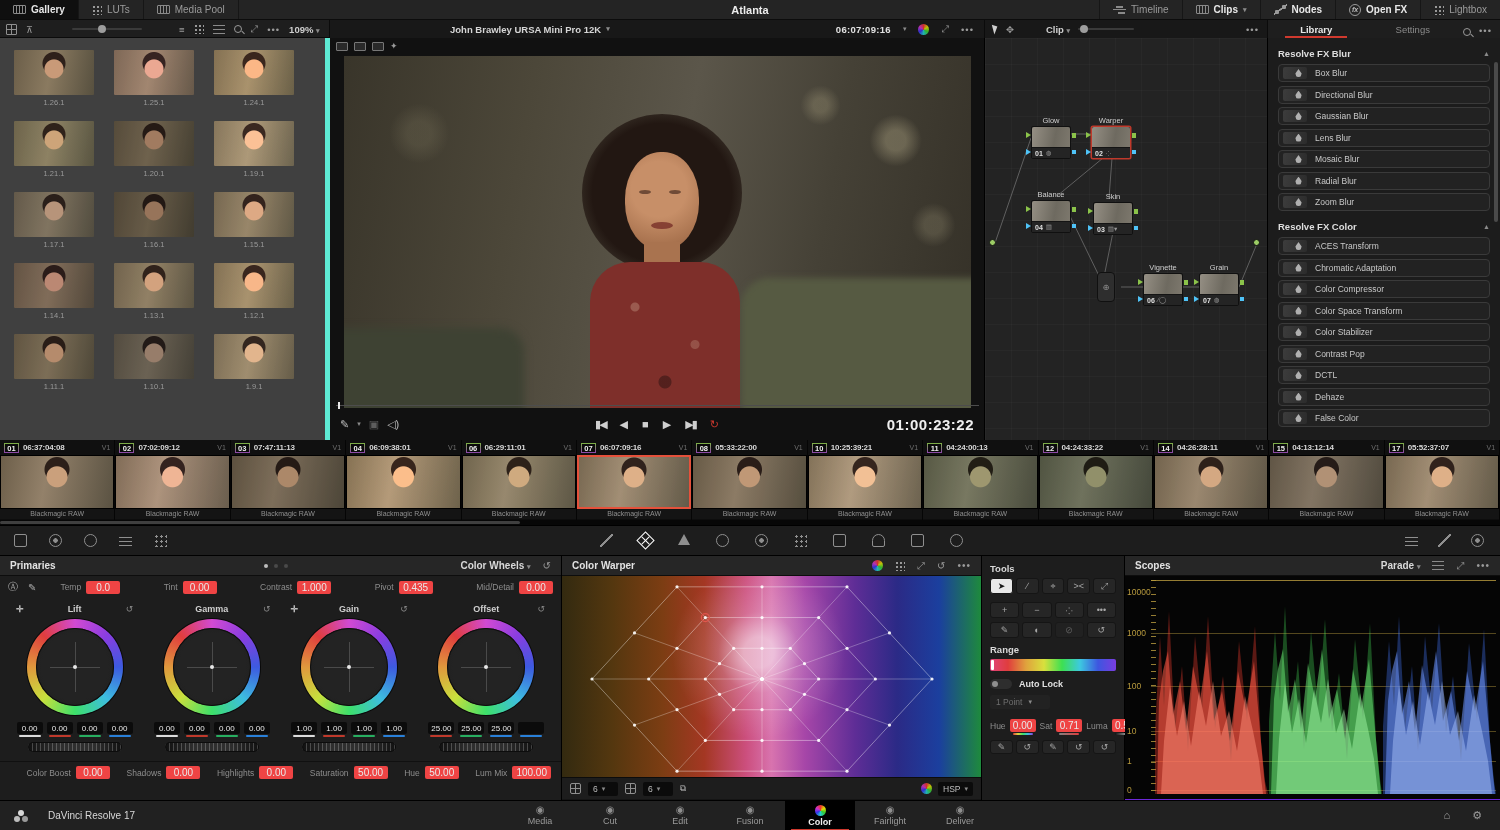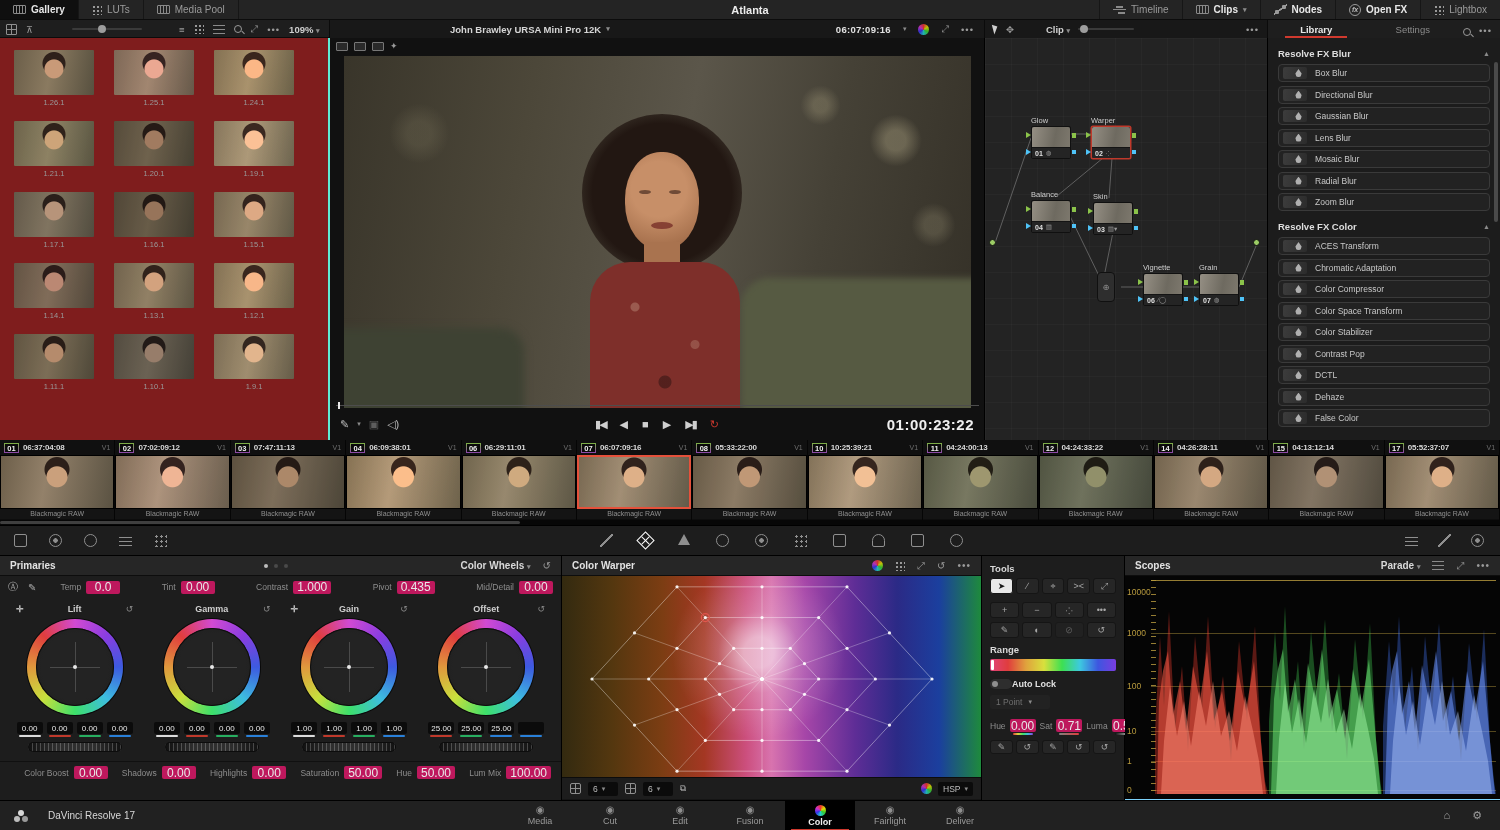--- a/index.html
+++ b/index.html
@@ -47,21 +47,21 @@
   .vh-name{flex:1 0 auto;display:flex;align-items:center;gap:5px;color:#d6d6d6;font-weight:bold;padding-left:110px;}
   .vh-right{margin-left:auto;display:flex;align-items:center;gap:12px;}
   .vh-tc{color:#e2e2e2;font-weight:bold;letter-spacing:.3px;}
   .cwheel{width:11px;height:11px;border-radius:50%;background:conic-gradient(#e33,#dd0,#3c3,#2cc,#33e,#c3c,#e33);opacity:.85;}
   .libtab{flex:1;text-align:center;line-height:17px;color:#8a8a8a;position:relative;}
   .libtab.active{color:#e8e8e8;font-weight:bold;}
   .libtab.active::after{content:"";position:absolute;left:18%;right:18%;bottom:0;height:2px;background:#d0392e;}
   .cursor-ico{width:0;height:0;border-left:5px solid #cfcfcf;border-top:3px solid transparent;border-bottom:7px solid transparent;transform:rotate(-15deg);}
 
   
-  .gallery{position:absolute;left:0;top:38px;width:330px;height:402px;background:#7f1d1d;border-right:2px solid #5eead4;
+  .gallery{position:absolute;left:0;top:38px;width:330px;height:402px;background:#404040;border-right:5px solid #5eead4;
            padding:12px 10px 0 14px;overflow:hidden;}
   .gal-grid{display:flex;flex-wrap:wrap;gap:14px 20px;}
   .still{width:80px;}
   .gthumb{width:80px;height:45px;border-radius:1px;background:
       radial-gradient(circle at 50% 42%,#c99a78 0 9px,transparent 10px),
       radial-gradient(circle at 50% 30%,#2e201a 0 11px,transparent 12px),
       linear-gradient(100deg,#6b5e49 0%,#8a7a60 45%,#57503f 100%);}
   .still .slabel{text-align:center;font-size:7.5px;color:#9a9a9a;margin-top:3px;}
   .still:nth-of-type(2) .gthumb{filter:hue-rotate(-14deg) brightness(1.12);}
   .still:nth-of-type(3) .gthumb{filter:brightness(1.2) saturate(1.2);}
@@ -109,21 +109,21 @@
   .vt-center .loop{color:#d0392e;}
   .vt-tc{margin-left:auto;font-size:15px;font-weight:bold;color:#efefef;letter-spacing:.5px;z-index:2;}
   .dim{opacity:.45;}
 
   
   .nodegraph{position:absolute;left:985px;top:38px;width:283px;height:402px;background:#232323;border-right:1px solid #000;
      background-image:linear-gradient(rgba(255,255,255,.025) 1px,transparent 1px),linear-gradient(90deg,rgba(255,255,255,.025) 1px,transparent 1px);
      background-size:26px 26px;}
   .ng-lines{position:absolute;inset:0;}
   .node{position:absolute;width:40px;}
-  .node .nlabel{font-size:7.5px;color:#cecece;text-align:left;margin-bottom:1px;white-space:nowrap;}
+  .node .nlabel{font-size:7.5px;color:#cecece;text-align:center;margin-bottom:1px;white-space:nowrap;}
   .node .nbox{position:relative;width:40px;border:1px solid #101010;border-radius:2px;background:#2c2c2c;}
   .node.sel .nbox{border-color:#c0392b;box-shadow:0 0 0 .5px #c0392b;}
   .node .nthumb{width:100%;height:20px;background:linear-gradient(100deg,#958f84,#6e6a60 60%,#7d786d);border-radius:2px 2px 0 0;}
   .node .nbar{display:flex;align-items:center;gap:3px;padding:0 3px;height:11px;background:#242424;border-top:1px solid #141414;border-radius:0 0 2px 2px;}
   .node .nnum{font-size:7px;color:#e0e0e0;font-weight:bold;}
   .node .nico{font-size:6.5px;color:#9a9a9a;}
   .port-inG{position:absolute;left:-6px;top:5px;width:0;height:0;border-left:5px solid #8bc34a;border-top:3px solid transparent;border-bottom:3px solid transparent;}
   .port-inB{position:absolute;left:-6px;bottom:3px;width:0;height:0;border-left:5px solid #4fc3f7;border-top:3px solid transparent;border-bottom:3px solid transparent;}
   .port-outG{position:absolute;right:-6px;top:6px;width:4.5px;height:4.5px;background:#8bc34a;}
   .port-outB{position:absolute;right:-6px;bottom:4px;width:4.5px;height:4.5px;background:#4fc3f7;}
@@ -199,21 +199,21 @@
   .pagedots{position:absolute;left:47%;display:flex;gap:6px;}
   .pagedots i{width:4px;height:4px;border-radius:50%;background:#4a4a4a;}
   .pagedots i.on{background:#bdbdbd;}
 
   
   .primaries{left:0;width:562px;border-right:1px solid #000;}
   .prim-params{display:flex;align-items:center;height:22px;padding:0 8px;gap:4px;font-size:8.5px;color:#8d8d8d;}
   .prim-params .licon{font-size:10px;color:#aaa;margin-right:6px;}
   .ppair{display:flex;align-items:center;gap:5px;margin-left:auto;}
   .ppair:first-of-type{margin-left:14px;}
-  .vbox{position:relative;min-width:34px;height:13px;background:#be185d;border-radius:2px;color:#e8e8e8;font-size:12px;
+  .vbox{position:relative;min-width:34px;height:13px;background:#ef4444;border-radius:2px;color:#e8e8e8;font-size:10px;
         display:flex;align-items:center;justify-content:center;padding:0 4px;}
   .uline{position:absolute;left:3px;right:3px;bottom:-3px;height:2px;border-radius:1px;}
   .wheels{display:flex;padding:4px 6px 0 6px;}
   .wheel-col{flex:1;display:flex;flex-direction:column;align-items:center;}
   .whead{display:flex;align-items:center;width:100%;padding:0 10px;font-size:9px;color:#cfcfcf;font-weight:bold;height:14px;}
   .whead .wname{flex:1;text-align:center;}
   .wpick{visibility:hidden;color:#bbb;font-size:9px;}
   .wpick.show{visibility:visible;}
   .wreset{color:#8a8a8a;font-size:9px;font-weight:normal;}
   .ring{position:relative;width:96px;height:96px;border-radius:50%;margin-top:3px;
@@ -253,33 +253,33 @@
 
   
   .toolsp{left:982px;width:143px;border-right:1px solid #000;background:#1d1d1d;padding:5px 8px 0 8px;font-size:9px;}
   .toolsp .tlabel{color:#d8d8d8;font-weight:bold;font-size:9.5px;margin:2px 0 4px 0;}
   .trow{display:flex;gap:3px;margin-bottom:4px;}
   .tbtn{flex:1;height:16px;background:#262626;border:1px solid #151515;border-radius:3px;color:#a8a8a8;font-size:9px;
         display:flex;align-items:center;justify-content:center;}
   .tbtn.sel{background:#e8e8e8;color:#161616;}
   .rangebar{position:relative;height:12px;border-radius:2px;margin:3px 0 8px 0;background:linear-gradient(90deg,#e0447c,#e03d3d,#e0a23d,#d8e03d,#3de051,#3dc9e0,#3d56e0,#7a3de0);}
   .rangebar .mark{position:absolute;left:1px;top:1px;width:3px;height:10px;background:#fff;border-radius:1px;}
-  .alrow{display:flex;align-items:center;gap:0;margin:2px 0 6px 0;color:#e0e0e0;font-weight:bold;font-size:9px;}
+  .alrow{display:flex;align-items:center;gap:7px;margin:2px 0 6px 0;color:#e0e0e0;font-weight:bold;font-size:9px;}
   .toggle{width:22px;height:10px;border-radius:5px;background:#2e2e2e;position:relative;}
   .toggle::after{content:"";position:absolute;left:2px;top:2px;width:6px;height:6px;border-radius:50%;background:#8f8f8f;}
   .pointdd{width:60px;height:14px;background:#222;border-radius:2px;color:#6f6f6f;font-size:8.5px;display:flex;align-items:center;gap:6px;padding:0 6px;margin-bottom:10px;}
   .hsl-row{display:flex;align-items:center;gap:4px;margin-bottom:8px;color:#8d8d8d;font-size:8.5px;}
   .hsl-row .vbox{min-width:26px;}
   .u-sat{background:linear-gradient(90deg,#808080,#e03d3d);}
   .u-luma{background:linear-gradient(90deg,#111,#fff);}
   .tool-foot{display:flex;gap:3px;}
   .tool-foot .tbtn{height:14px;}
 
   
-  .scopes{left:1125px;width:375px;background:#7dd3fc;}
+  .scopes{left:1125px;width:375px;background:#6d28d9;}
   .scope-area{position:relative;width:100%;height:223px;background:#050505;}
   .sc-label{position:absolute;left:2px;font-size:8.5px;color:#b99b3e;transform:translateY(-50%);}
   .sc-grid{position:absolute;left:26px;right:4px;height:1px;background:rgba(185,155,62,.45);}
   .sc-ticks{position:absolute;left:26px;top:4px;width:5px;height:212px;background:repeating-linear-gradient(180deg,rgba(185,155,62,.8) 0 1px,transparent 1px 7px);}
   .sc-top{position:absolute;left:26px;right:4px;top:4px;height:1px;background:rgba(185,155,62,.8);}
   .scope-svg{position:absolute;left:30px;top:5px;}
 
   
   .bottombar{position:absolute;left:0;top:800px;width:1500px;height:30px;background:#212121;border-top:1px solid #000;display:flex;align-items:center;}
   .bb-logo{display:flex;align-items:center;gap:20px;padding-left:14px;font-size:10px;color:#d8d8d8;}

